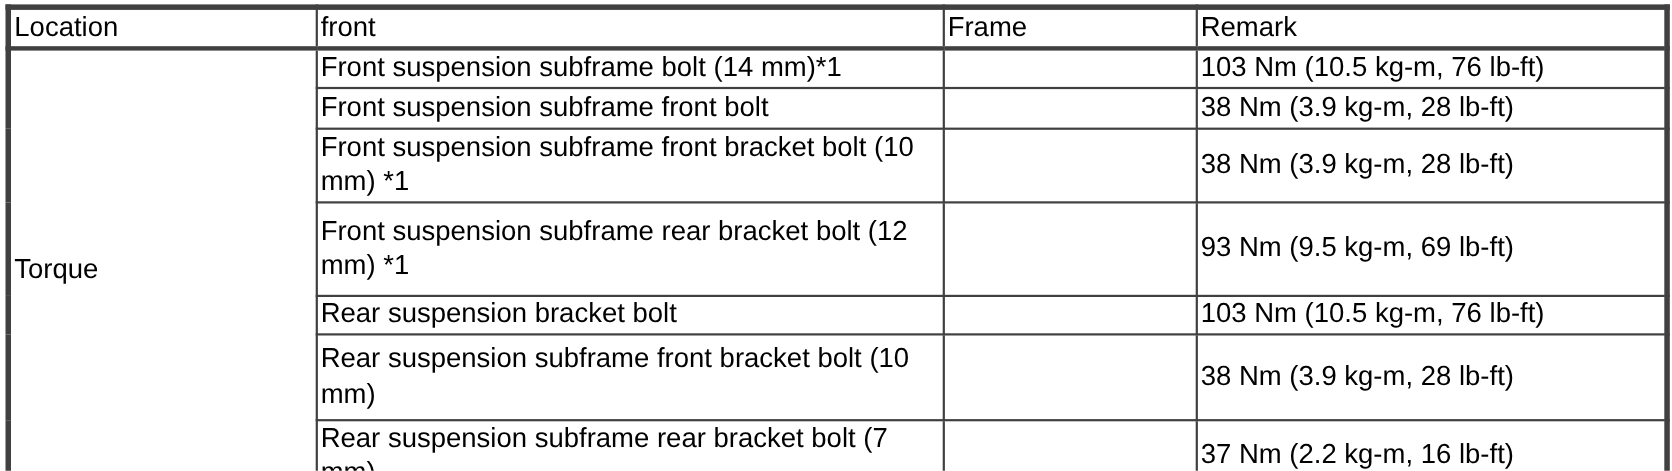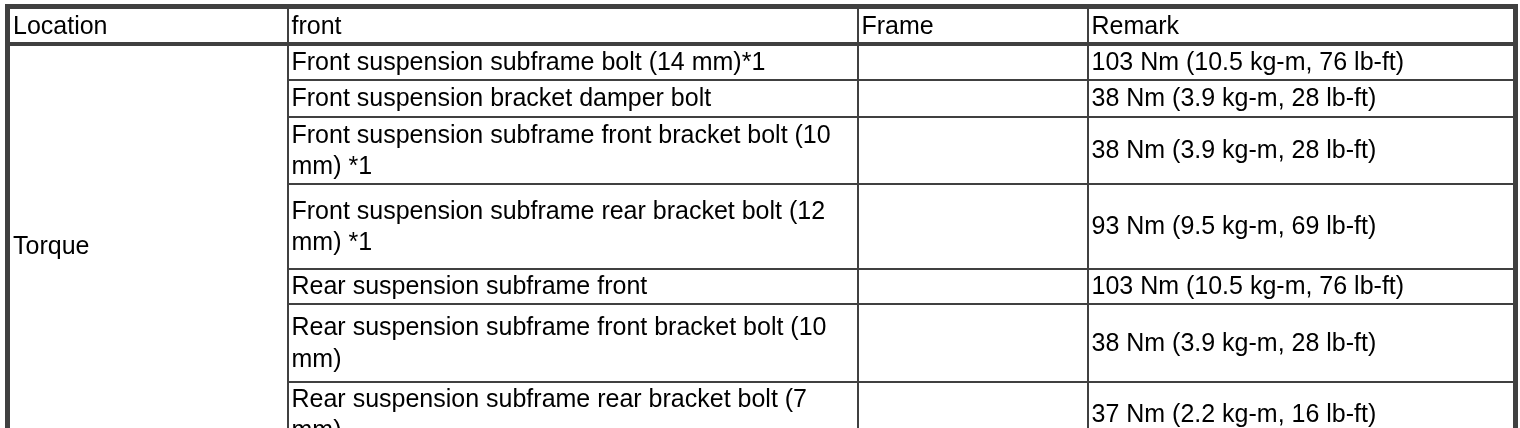--- a/index.html
+++ b/index.html
@@ -83,36 +83,36 @@
       </tr>
     </thead>
     <tbody>
       <tr class="h-single1">
         <td class="location-cell" rowspan="7">Torque</td>
         <td>Front suspension subframe bolt (14 mm)*1</td>
         <td></td>
         <td>103 Nm (10.5 kg-m, 76 lb-ft)</td>
       </tr>
       <tr class="h-single2">
-        <td>Front suspension bracket damper bolt</td>
+        <td>Front suspension subframe front bolt</td>
         <td></td>
         <td>38 Nm (3.9 kg-m, 28 lb-ft)</td>
       </tr>
       <tr class="h-double3">
         <td>Front suspension subframe front bracket bolt (10 mm) *1</td>
         <td></td>
         <td>38 Nm (3.9 kg-m, 28 lb-ft)</td>
       </tr>
       <tr class="h-double4">
         <td>Front suspension subframe rear bracket bolt (12 mm) *1</td>
         <td></td>
         <td>93 Nm (9.5 kg-m, 69 lb-ft)</td>
       </tr>
       <tr class="h-single5">
-        <td>Rear suspension subframe front</td>
+        <td>Rear suspension bracket bolt</td>
         <td></td>
         <td>103 Nm (10.5 kg-m, 76 lb-ft)</td>
       </tr>
       <tr class="h-double6">
         <td>Rear suspension subframe front bracket bolt (10 mm)</td>
         <td></td>
         <td>38 Nm (3.9 kg-m, 28 lb-ft)</td>
       </tr>
       <tr class="h-double7">
         <td>Rear suspension subframe rear bracket bolt (7 mm)</td>

